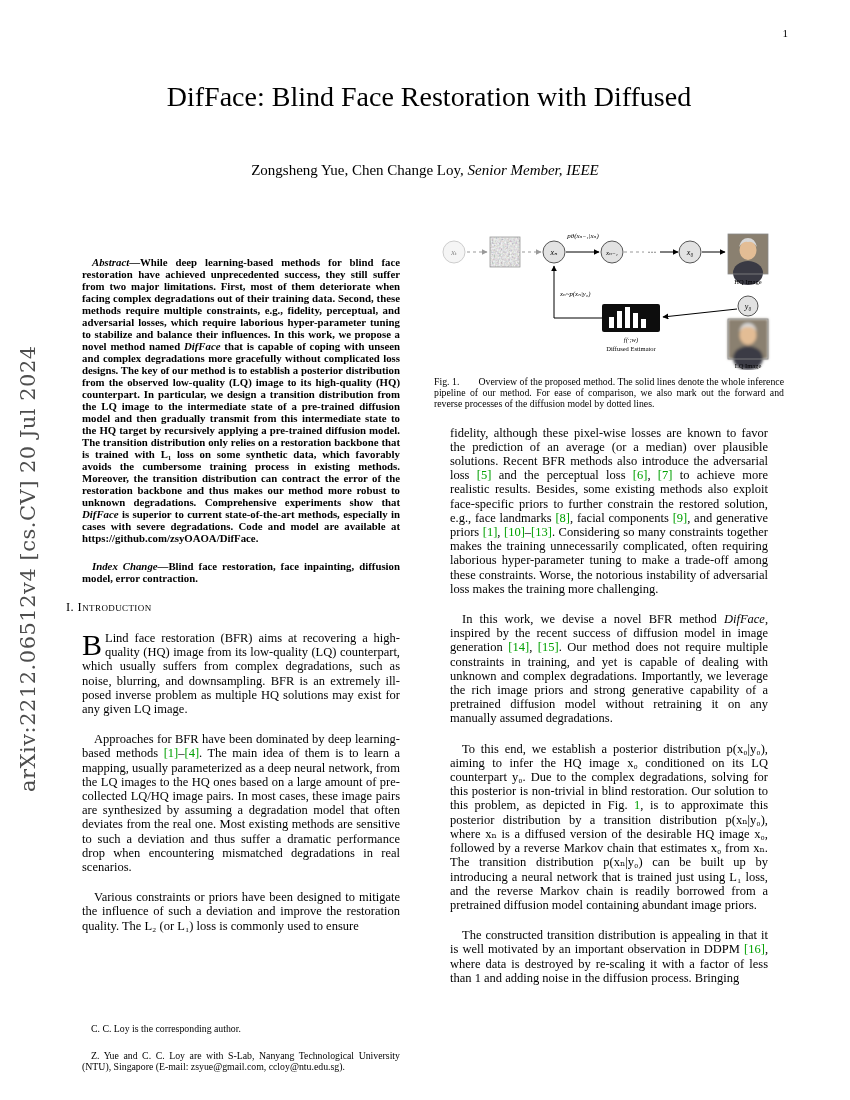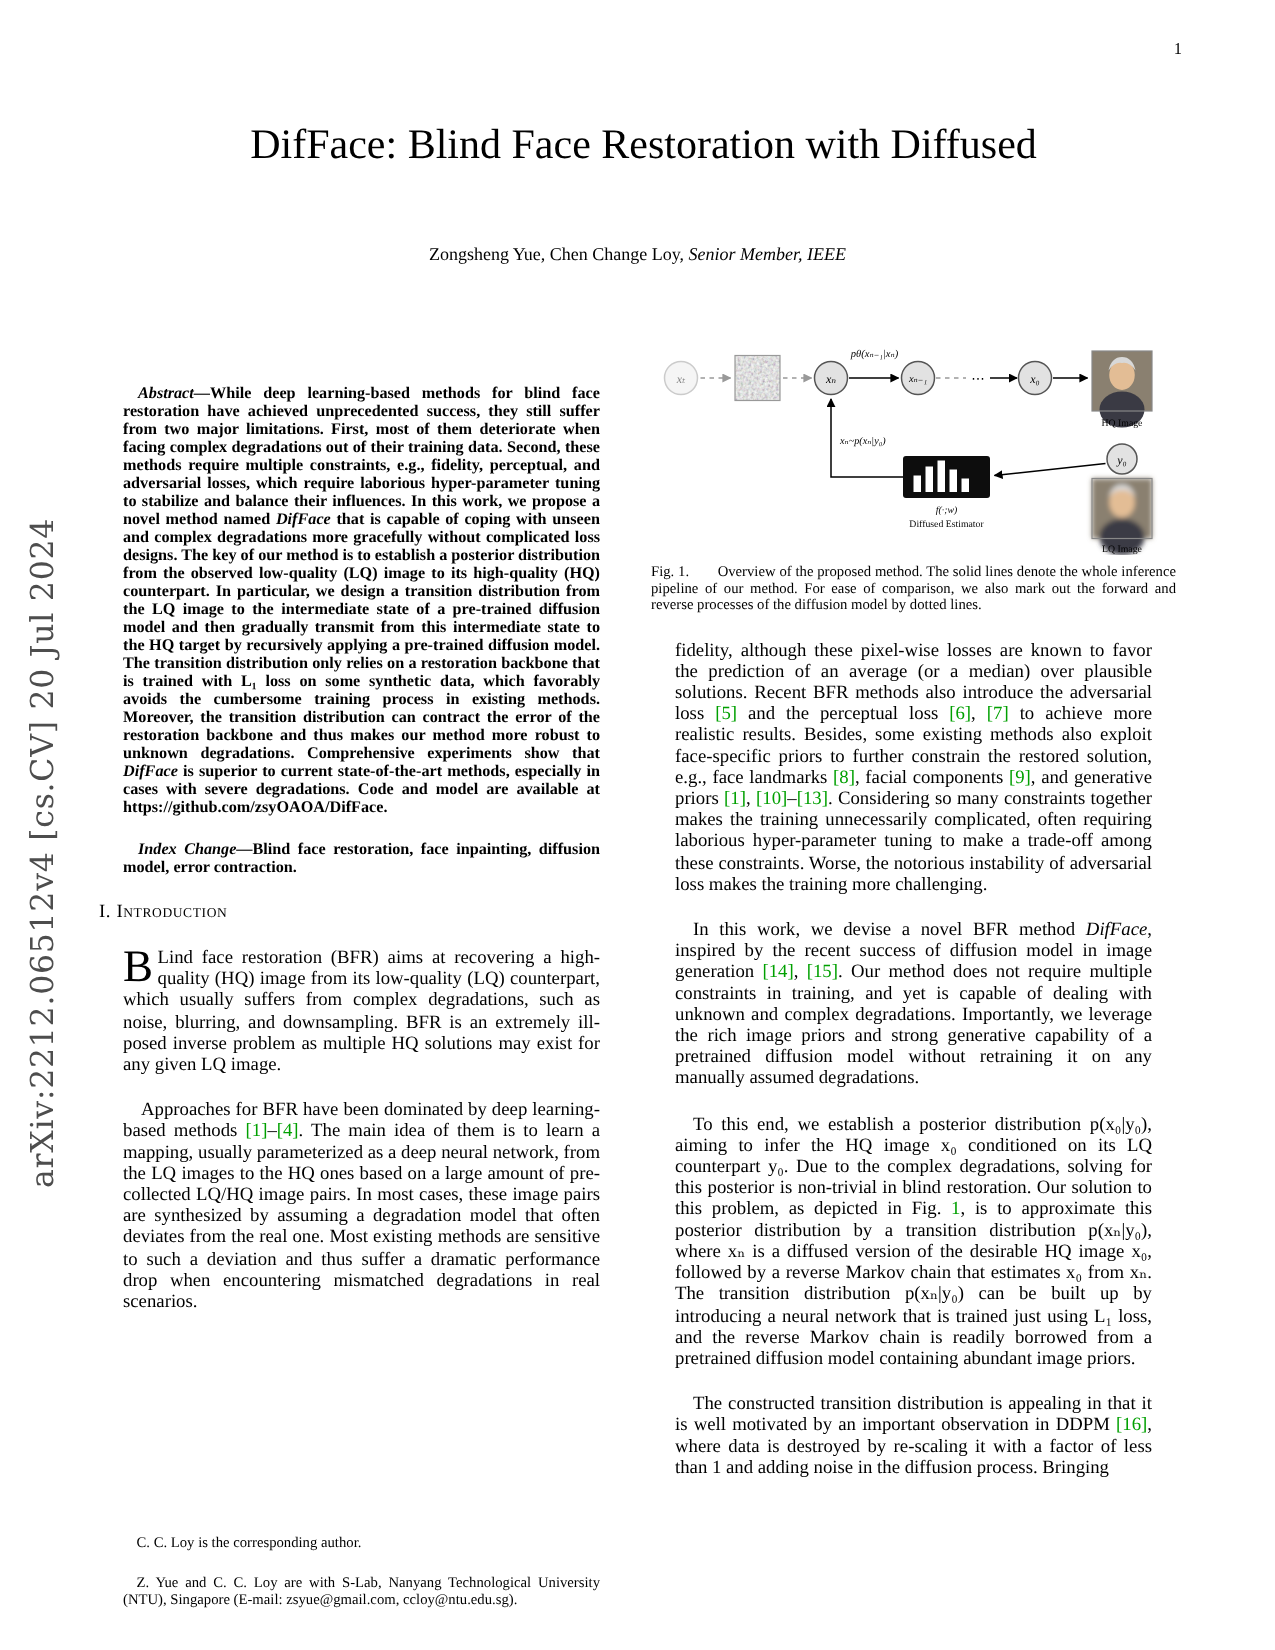--- a/index.html
+++ b/index.html
@@ -10,21 +10,21 @@
   .page-num { position:absolute; top:27px; right:62px; font-size:11px; }
   .arxiv-banner {
     position:absolute; top:792px; left:16px; transform-origin:0 0; transform:rotate(-90deg);
     white-space:nowrap; font-size:21px; color:#4d4d4d; letter-spacing:0.5px;
     font-family:"DejaVu Serif",serif;
   }
   .title {
     position:absolute; top:74px; left:0; width:100%; text-align:center;
     font-size:28px; line-height:37px; font-weight:normal; margin:4px;
   }
-  .authors { position:absolute; top:162px; left:0; width:100%; text-align:center; font-size:12px; }
+  .authors { position:absolute; top:162px; left:0; width:100%; text-align:center; font-size:15px; }
   .col { position:absolute; width:350px; text-align:justify; }
   .col-left { left:66px; top:240px; }
   .col-right { left:434px; top:230px; }
   p { margin:16px; }
   .abstract { font-weight:bold; font-size:10.8px; line-height:12px; text-indent:10px; }
   .abstract .lead { font-style:italic; }
   .index-terms { margin-top:10px; }
   .section-heading {
     font-variant:small-caps; font-weight:normal;
     font-size:12.5px; margin:15px 0 9px 0; letter-spacing:0.4px;
@@ -64,20 +64,21 @@
     <p class="abstract"><i class="lead">Abstract</i><span>—While deep learning-based methods for blind face restoration have achieved unprecedented success, they still suffer from two major limitations. First, most of them deteriorate when facing complex degradations out of their training data. Second, these methods require multiple constraints, e.g., fidelity, perceptual, and adversarial losses, which require laborious hyper-parameter tuning to stabilize and balance their influences. In this work, we propose a novel method named <i>DifFace</i> that is capable of coping with unseen and complex degradations more gracefully without complicated loss designs. The key of our method is to establish a posterior distribution from the observed low-quality (LQ) image to its high-quality (HQ) counterpart. In particular, we design a transition distribution from the LQ image to the intermediate state of a pre-trained diffusion model and then gradually transmit from this intermediate state to the HQ target by recursively applying a pre-trained diffusion model. The transition distribution only relies on a restoration backbone that is trained with L₁ loss on some synthetic data, which favorably avoids the cumbersome training process in existing methods. Moreover, the transition distribution can contract the error of the restoration backbone and thus makes our method more robust to unknown degradations. Comprehensive experiments show that <i>DifFace</i> is superior to current state-of-the-art methods, especially in cases with severe degradations. Code and model are available at <span class="url-link">https://github.com/zsyOAOA/DifFace.</span></span></p>
 
     <p class="abstract index-terms"><i class="lead">Index Change</i><span>—Blind face restoration, face inpainting, diffusion model, error contraction.</span></p>
 
     <h2 class="section-heading">I. Introduction</h2>
 
     <p class="body-text no-indent"><span class="dropcap">B</span><span>Lind face restoration (BFR) aims at recovering a high-quality (HQ) image from its low-quality (LQ) counterpart, which usually suffers from complex degradations, such as noise, blurring, and downsampling. BFR is an extremely ill-posed inverse problem as multiple HQ solutions may exist for any given LQ image.</span></p>
 
     <p class="body-text">Approaches for BFR have been dominated by deep learning-based methods <span class="cite">[1]</span>–<span class="cite">[4]</span>. The main idea of them is to learn a mapping, usually parameterized as a deep neural network, from the LQ images to the HQ ones based on a large amount of pre-collected LQ/HQ image pairs. In most cases, these image pairs are synthesized by assuming a degradation model that often deviates from the real one. Most existing methods are sensitive to such a deviation and thus suffer a dramatic performance drop when encountering mismatched degradations in real scenarios.</p>
 
+    <p class="body-text">Various constraints or priors have been designed to mitigate the influence of such a deviation and improve the restoration quality. The L₂ (or L₁) loss is commonly used to ensure</p>
   </div>
 
   <div class="footnote">
     <p>C. C. Loy is the corresponding author.</p>
     <p>Z. Yue and C. C. Loy are with S-Lab, Nanyang Technological University (NTU), Singapore (E-mail: zsyue@gmail.com, ccloy@ntu.edu.sg).</p>
   </div>
 
   <div class="col col-right">
 
     <figure>

